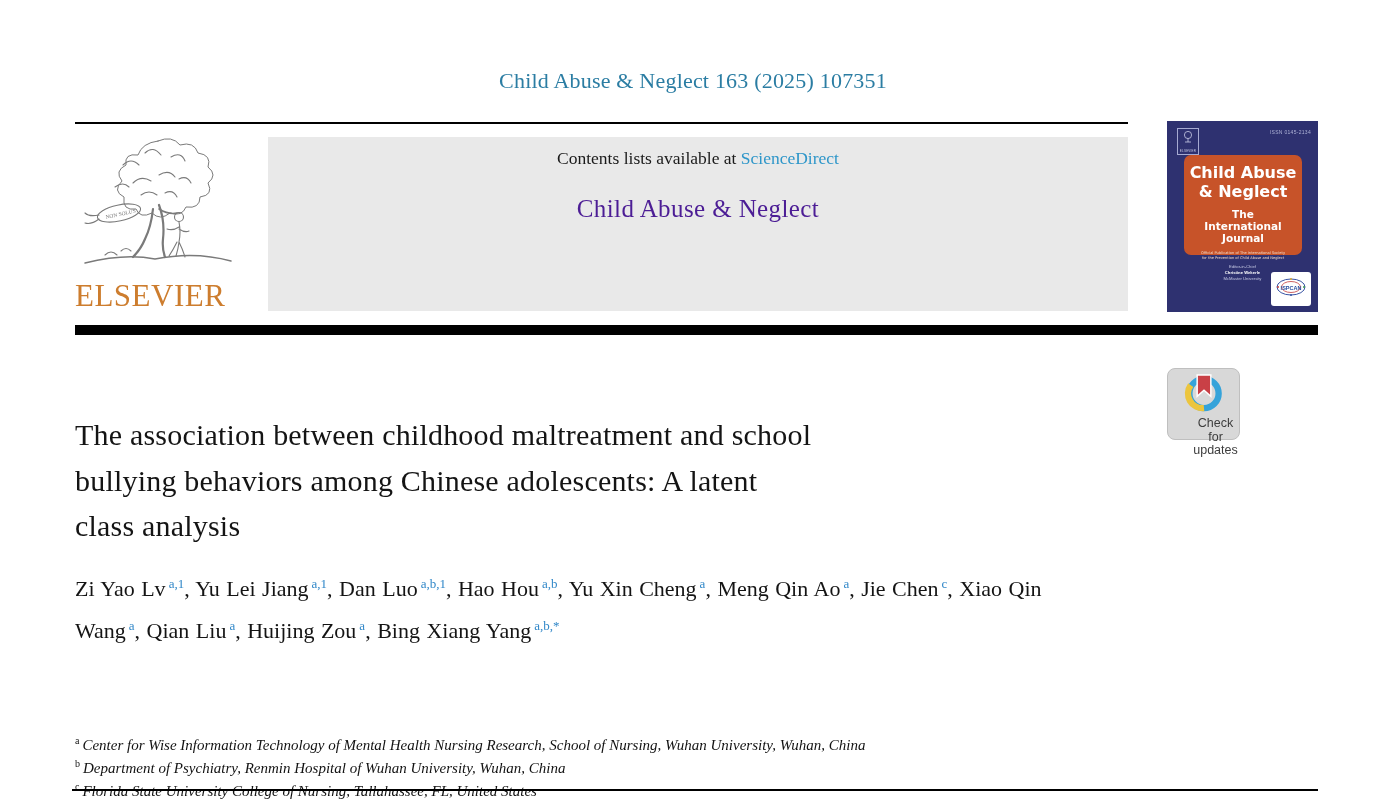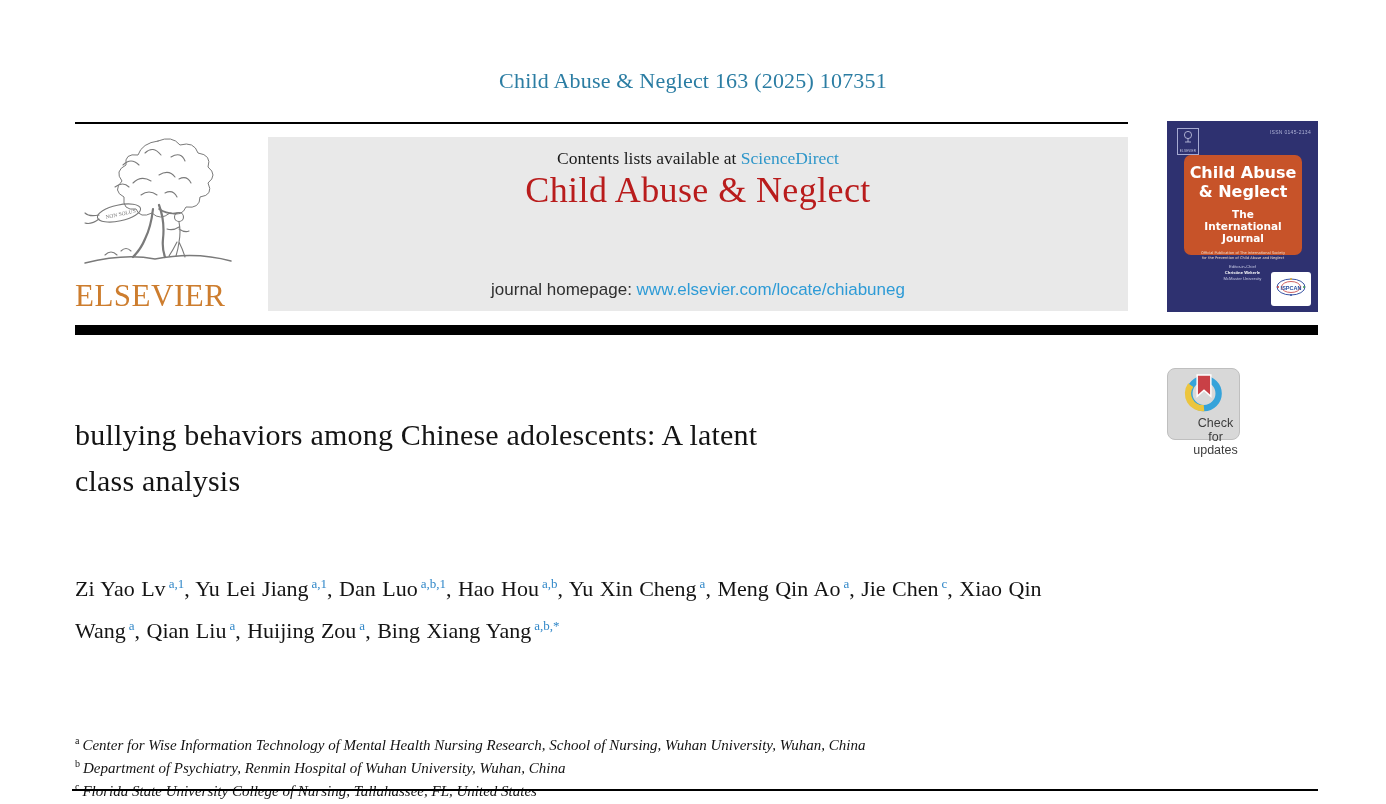--- a/index.html
+++ b/index.html
@@ -27,21 +27,21 @@
     font-size:31px; color:#cd7d2e; letter-spacing:0.5px; font-family:"Liberation Serif",serif;
   }
 
   
   .header-box {
     position:absolute; left:268px; top:137px; width:860px; height:174px;
     background:#e9e9e9; text-align:center;
   }
   .contents-line { margin-top:11px; font-size:17.5px; color:#1a1a1a; }
   .contents-line .link { color:#2e96c9; }
-  .journal-title { font-size:36px; color:#b91c1c; letter-spacing:0.4px; }
+  .journal-title { margin-top:26px; font-size:25px; color:#4c1d95; letter-spacing:0.4px; }
   .homepage-line {
     position:absolute; bottom:11px; left:0; width:100%;
     font-family:"Liberation Sans", sans-serif; font-size:17px; color:#2f2f2f;
   }
   .homepage-line .link { color:#2e9bd6; }
 
   
   .cover { position:absolute; left:1167px; top:121px; width:151px; height:191px; background:#2e3170; }
   .cover-emblem {
     position:absolute; left:10px; top:7px; width:22px; height:27px;
@@ -137,23 +137,20 @@
       <text x="30" y="81" font-size="5.5" fill="#777" transform="rotate(-12 44 78)">NON SOLUS</text>
     </svg>
     <div class="elsevier-word">ELSEVIER</div>
   </div>
 
   <div class="header-box">
     <div class="contents-line">
       <span>Contents lists available at </span><span class="link">ScienceDirect</span>
     </div>
     <div class="journal-title">Child Abuse &amp; Neglect</div>
-    <div class="homepage-line">
-      <span>journal homepage: </span><span class="link">www.elsevier.com/locate/chiabuneg</span>
-    </div>
   </div>
 
   <div class="cover">
     <div class="cover-emblem">
       <svg width="16" height="15" viewBox="0 0 16 15">
         <g stroke="#c9cbe6" stroke-width="0.8" fill="none">
           <circle cx="8" cy="5" r="3.6"></circle>
           <path d="M8 8.6 v3.4 M5 12 h6"></path>
         </g>
       </svg>
@@ -195,20 +192,21 @@
       <path d="M 22 37 A 15 15 0 0 1 8.4 13.4" fill="none" stroke="#ecc53d" stroke-width="6.5"></path>
       <path d="M15 3 H29 V25 L22 18.6 15 25 Z" fill="#c94046" stroke="#ffffff" stroke-width="1.5"></path>
     </svg>
     <div class="crossmark-label">
       <div>Check for</div>
       <div>updates</div>
     </div>
   </div>
 
   <div class="article-title">
+    <div>The association between childhood maltreatment and school</div>
     <div>bullying behaviors among Chinese adolescents: A latent</div>
     <div>class analysis</div>
   </div>
 
   <div class="authors" id="authors"><span>Zi Yao Lv<sup>a,1</sup></span>, <span>Yu Lei Jiang<sup>a,1</sup></span>, <span>Dan Luo<sup>a,b,1</sup></span>, <span>Hao Hou<sup>a,b</sup></span>, <span>Yu Xin Cheng<sup>a</sup></span>, <span>Meng Qin Ao<sup>a</sup></span>, <span>Jie Chen<sup>c</sup></span>, <span>Xiao Qin Wang<sup>a</sup></span>, <span>Qian Liu<sup>a</sup></span>, <span>Huijing Zou<sup>a</sup></span>, <span>Bing Xiang Yang<sup>a,b,*</sup></span></div>
 
   <div class="affiliations" id="affiliations">
       <div class="affil-line"><sup>a</sup>Center for Wise Information Technology of Mental Health Nursing Research, School of Nursing, Wuhan University, Wuhan, China</div>
       <div class="affil-line"><sup>b</sup>Department of Psychiatry, Renmin Hospital of Wuhan University, Wuhan, China</div>
       <div class="affil-line"><sup>c</sup>Florida State University College of Nursing, Tallahassee, FL, United States</div>

